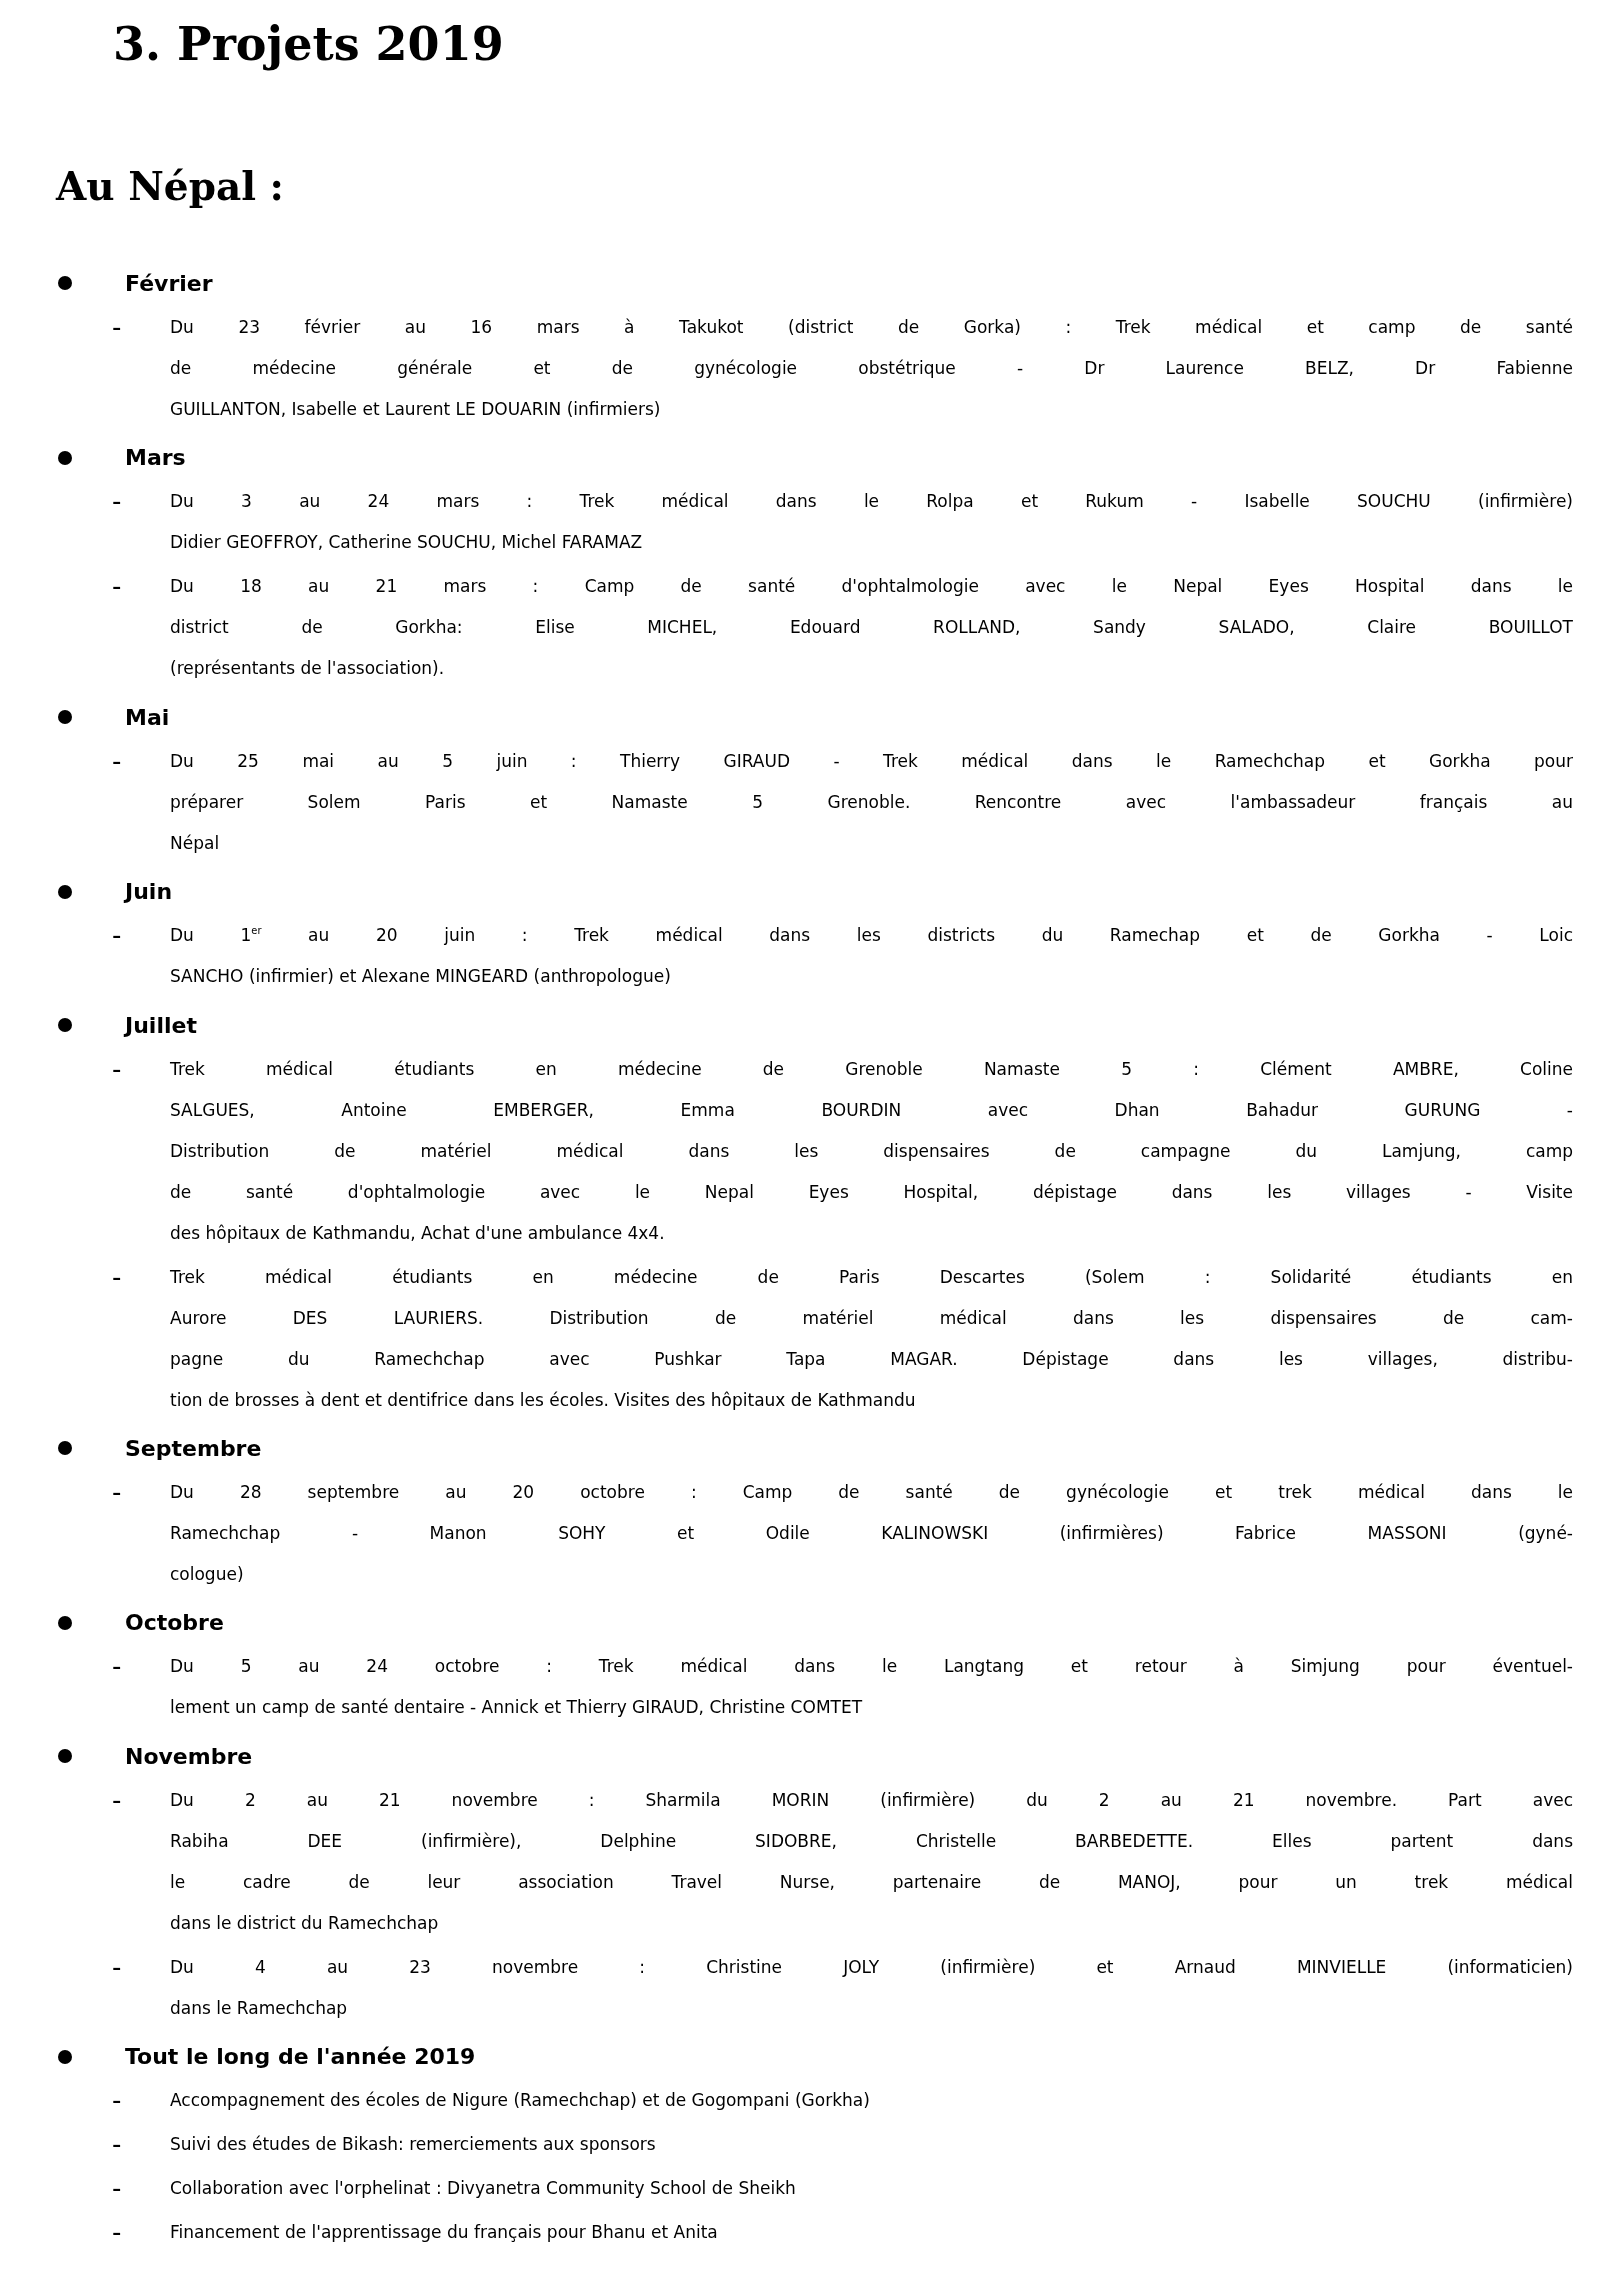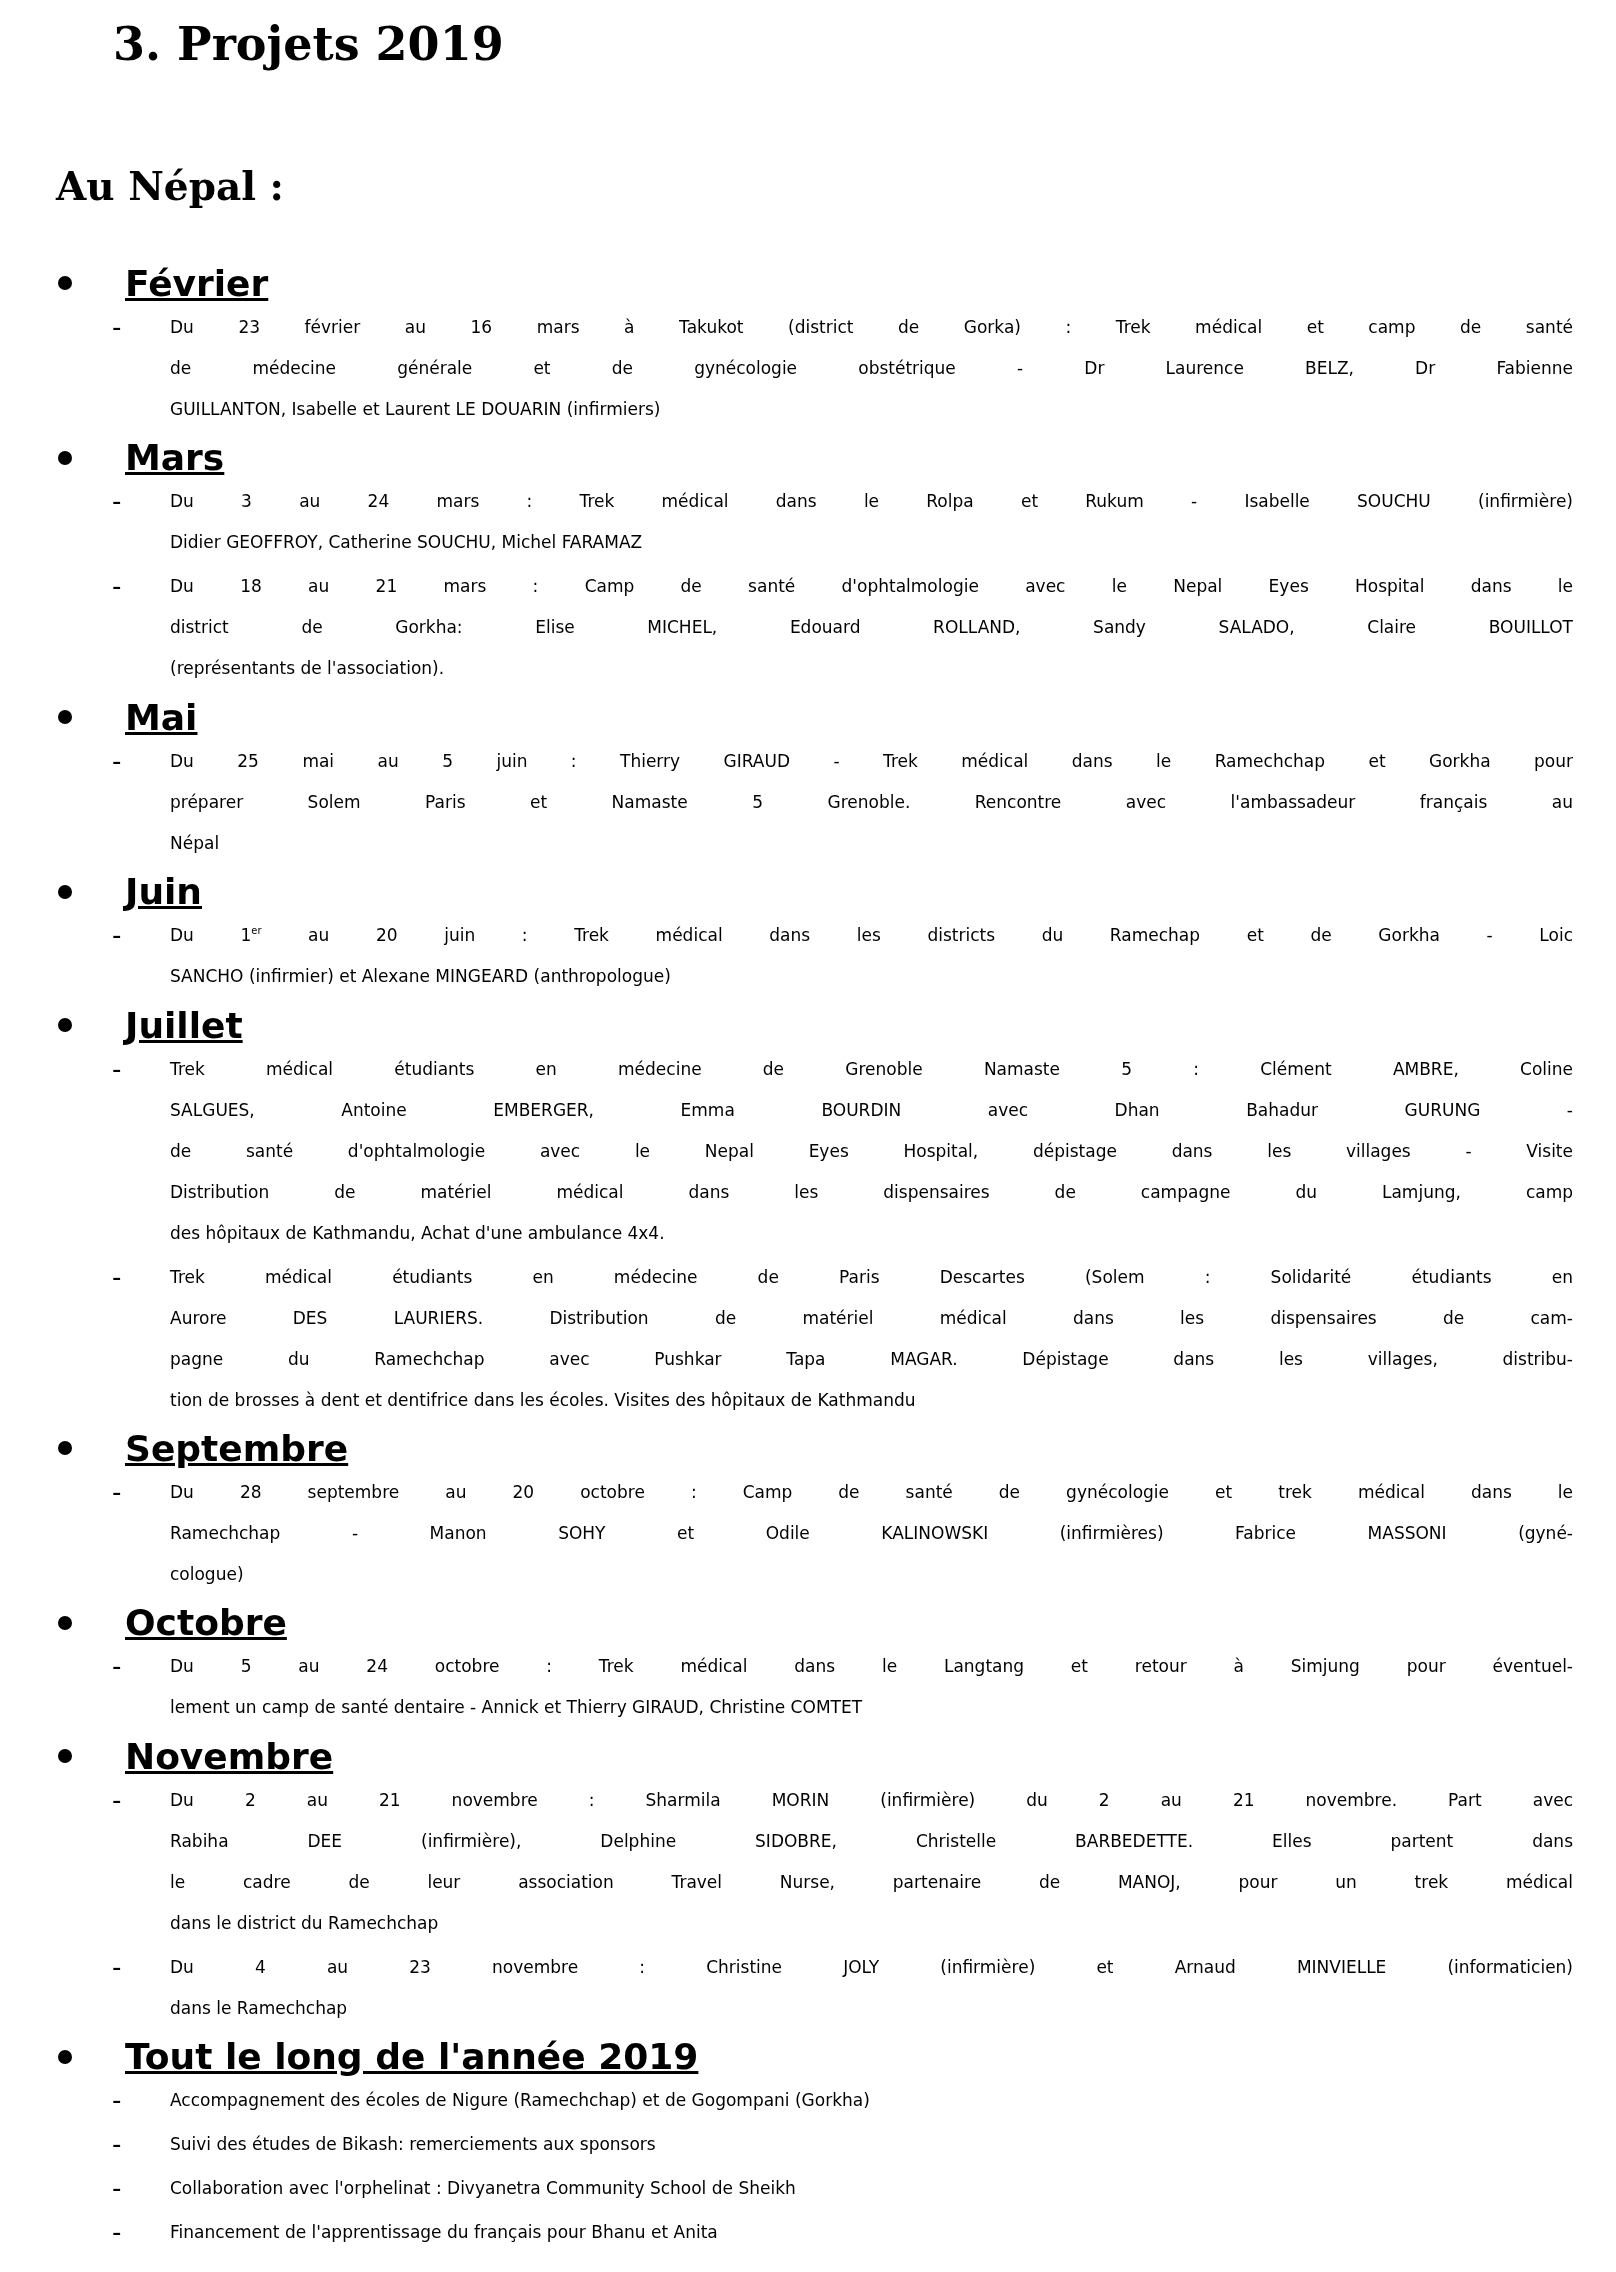--- a/index.html
+++ b/index.html
@@ -33,23 +33,22 @@
     line-height: 41px;
   }
   .month:first-child .month-head { margin-top: 0; }
   .bullet-box { width: 69px; flex: 0 0 69px; position: relative; height: 41px; }
   .bullet-dot {
     position: absolute; left: 1.5px; top: 13.4px;
     width: 14px; height: 14px; border-radius: 50%;
     background: #000;
   }
   .month-label {
-    font-weight: bold; font-size: 36px; line-height: 41px;
+    font-weight: bold; font-size: 22px; line-height: 41px;
     white-space: nowrap;
-    text-decoration: underline;
   }
 
   .item {
     display: flex; align-items: flex-start;
     padding-left: 112px; margin-top: 3px;
   }
   .dash-box {
     width: 58px; flex: 0 0 58px;
     font-size: 26px; line-height: 41px;
   }
@@ -153,22 +152,22 @@
           <span class="bullet-box">
             <span class="bullet-dot"></span>
           </span>
           <span class="month-label">Juillet</span>
         </div>
         <div class="item">
           <span class="dash-box">-</span>
           <div class="item-body">
             <div class="line j">Trek médical étudiants en médecine de Grenoble Namaste 5 : Clément AMBRE, Coline</div>
             <div class="line j">SALGUES, Antoine EMBERGER, Emma BOURDIN avec Dhan Bahadur GURUNG -</div>
+            <div class="line j">Distribution de matériel médical dans les dispensaires de campagne du Lamjung, camp</div>
             <div class="line j">de santé d'ophtalmologie avec le Nepal Eyes Hospital, dépistage dans les villages - Visite</div>
-            <div class="line j">Distribution de matériel médical dans les dispensaires de campagne du Lamjung, camp</div>
             <div class="line">des hôpitaux de Kathmandu, Achat d'une ambulance 4x4.</div>
           </div>
         </div>
         <div class="item">
           <span class="dash-box">-</span>
           <div class="item-body">
             <div class="line j">Trek médical étudiants en médecine de Paris Descartes (Solem : Solidarité étudiants en</div>
             <div class="line j">Aurore DES LAURIERS. Distribution de matériel médical dans les dispensaires de cam-</div>
             <div class="line j">pagne du Ramechchap avec Pushkar Tapa MAGAR. Dépistage dans les villages, distribu-</div>
             <div class="line">tion de brosses à dent et dentifrice dans les écoles. Visites des hôpitaux de Kathmandu</div>

